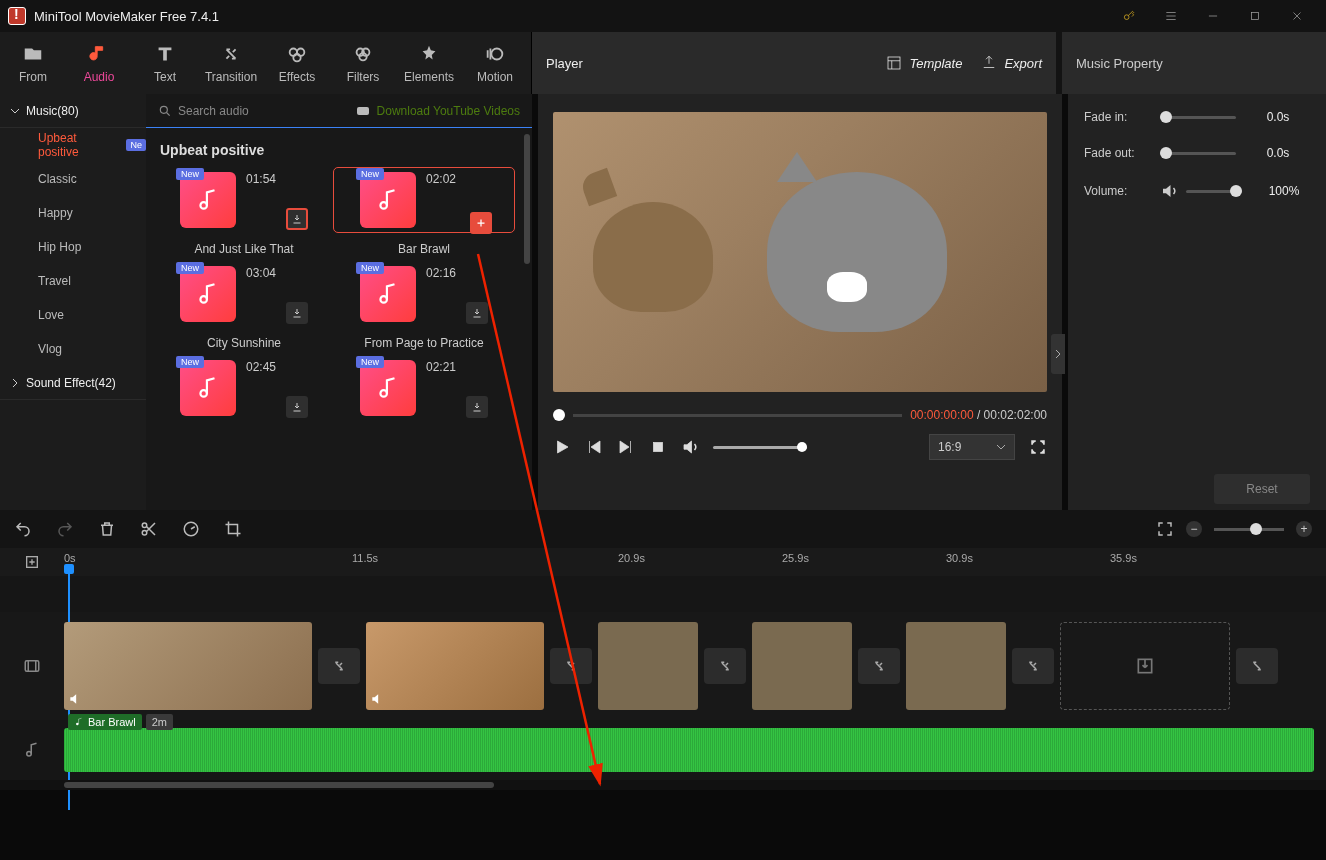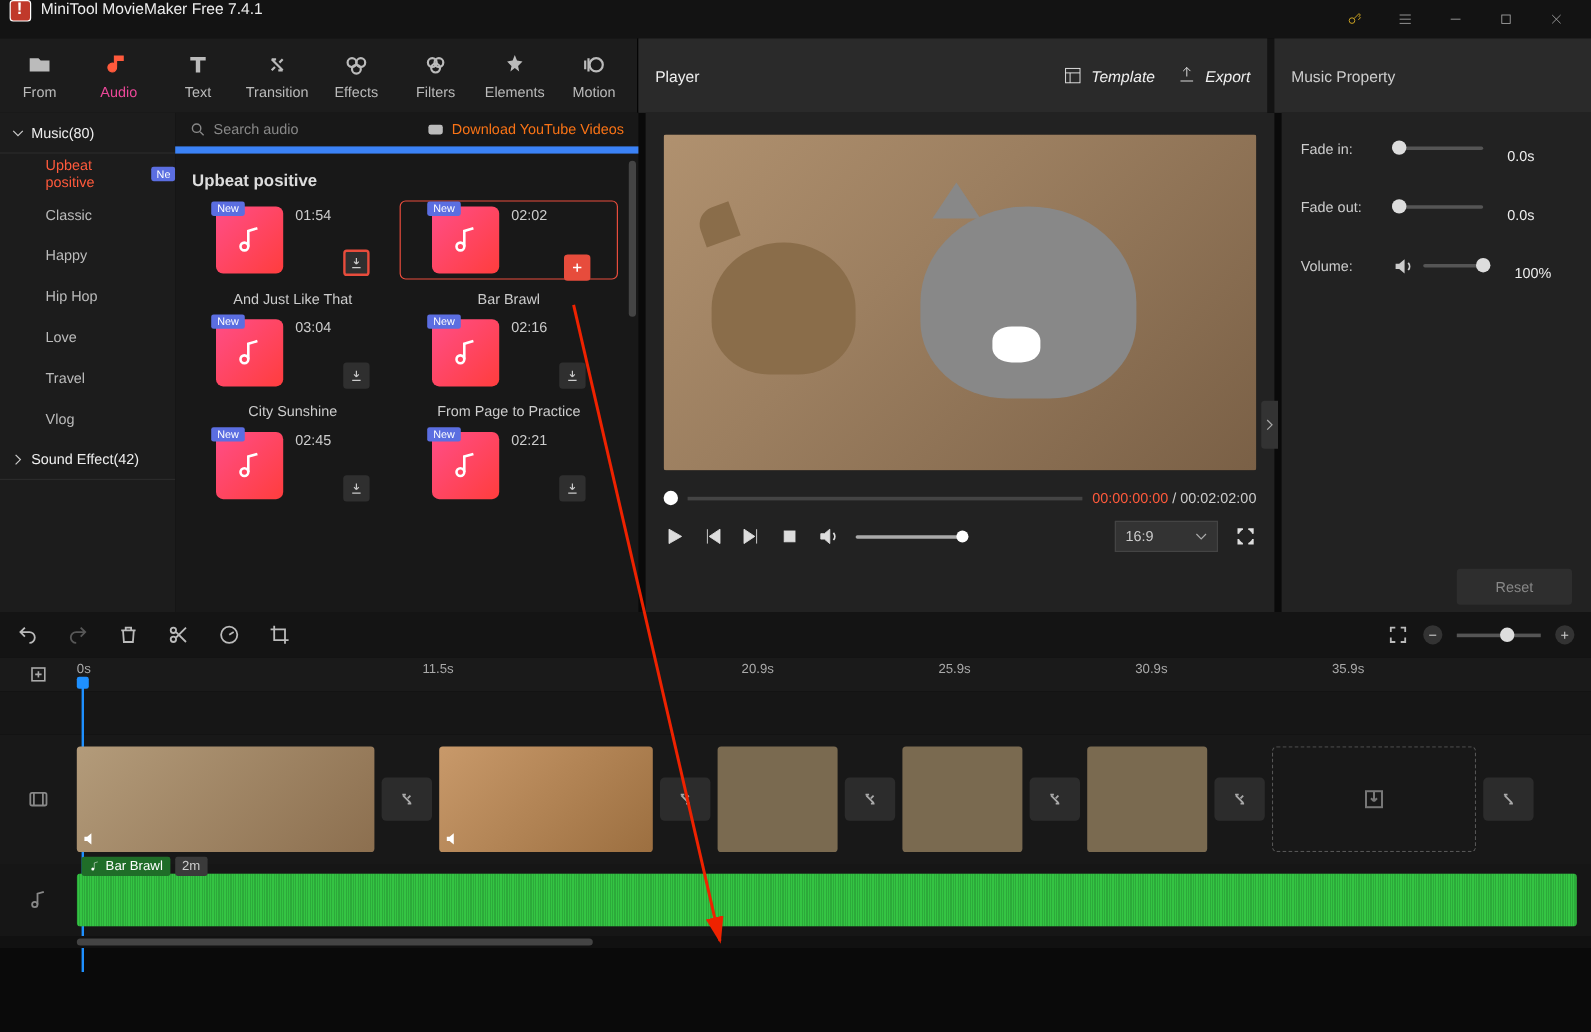--- a/index.html
+++ b/index.html
@@ -1,17 +1,17 @@
 <!DOCTYPE html>
 <html><head>
 <meta charset="utf-8">
 <style>
 * { box-sizing: border-box; margin: 0; padding: 0; font-family: "Segoe UI", Arial, sans-serif; }
 body { background: #0a0a0a; color: #ccc; width: 1326px; height: 860px; overflow: hidden; position: relative; }
-.titlebar { height: 32px; background: #131313; display: flex; align-items: flex-start; padding: 0 8px; }
+.titlebar { height: 32px; background: #131313; display: flex; align-items: center; padding: 12px 8px; }
 .titlebar .logo { width: 18px; height: 18px; background: #c0392b; border-radius: 3px; border:1px solid #fff; margin-right: 8px; position:relative; }
 .titlebar .logo::after{content:"!"; color:#fff; font-weight:bold; position:absolute; left:5px; top:-2px; font-size:14px;}
 .titlebar .title { flex: 1; font-size: 13px; color: #eee; }
 .titlebar .wbtn { width: 42px; height: 32px; display: flex; align-items: center; justify-content: center; cursor: pointer; }
 .titlebar .wbtn svg { width: 14px; height: 14px; stroke: #aaa; fill: none; stroke-width: 1.2; }
 .titlebar .key svg { stroke: #e8b923; }
 
 .topbar { height: 62px; background: #131313; display: flex; }
 .tab-row { display: flex; height: 62px; background: #1c1c1c; width: 532px; border-right: 1px solid #000; }
 .tab { width: 66px; display: flex; flex-direction: column; align-items: center; justify-content: center; gap: 5px; color: #bbb; font-size: 12px; cursor: pointer; }
@@ -27,23 +27,23 @@
 .sidebar-col { width: 146px; background: #1c1c1c; display: flex; flex-direction: column; }
 .group-header { height: 34px; display: flex; align-items: center; padding: 0 10px; font-size: 12px; color: #eee; cursor: pointer; border-bottom: 1px solid #2a2a2a; }
 .group-header svg { width: 10px; height: 10px; margin-right: 6px; }
 .cat-item { height: 34px; display: flex; align-items: center; padding-left: 38px; font-size: 12px; color: #bbb; cursor: pointer; }
 .cat-item.active { color: #ff5a3c; }
 .badge { font-size: 9px; padding: 1px 4px; border-radius: 2px; margin-left: 6px; color: #fff; }
 .badge.hot { background: #e74c3c; }
 .badge.new { background: #5b6ee1; }
 
 .audio-browser { width: 386px; background: #181818; display: flex; flex-direction: column; position:relative; }
-.browser-bar { height: 34px; display: flex; align-items: center; padding: 0 12px; gap: 10px; border-bottom: 6px solid #3b82f6; justify-content: center; }
+.browser-bar { height: 34px; display: flex; align-items: center; padding: 0 12px; gap: 10px; border-bottom: 1px solid #3b82f6; justify-content: center; }
 .search { flex: 1; display: flex; align-items: center; gap: 6px; color: #888; font-size: 12px; }
-.dl-yt { display: flex; align-items: center; gap: 6px; color: #f97316; font-size: 12px; cursor: pointer; }
+.dl-yt { display: flex; align-items: center; gap: 6px; color: #4d7c0f; font-size: 12px; cursor: pointer; }
 .section-title { padding: 14px 14px 10px; font-size: 14px; font-weight: 600; color: #ddd; }
 .grid { display: flex; flex-wrap: wrap; gap: 0; padding: 0 8px; }
 .track { width: 180px; padding: 4px; }
 .thumb-row { display: flex; align-items: flex-start; gap: 10px; position: relative; }
 .thumb { width: 56px; height: 56px; background: linear-gradient(135deg, #ff4e88, #ff3d3d); border-radius: 6px; display: flex; align-items: center; justify-content: center; position: relative; margin-left: 22px; }
 .thumb svg { width: 26px; height: 26px; }
 .thumb .new-b { position: absolute; top: -4px; left: -4px; background: #5b6ee1; color: #fff; font-size: 9px; padding: 1px 5px; border-radius: 2px; }
 .track-dur { font-size: 12px; color: #ccc; }
 .dl-btn { position: absolute; bottom: -2px; right: 22px; width: 22px; height: 22px; background: #2f2f2f; border-radius: 3px; display: flex; align-items: center; justify-content: center; cursor: pointer; }
 .dl-btn.red-outline { border: 2px solid #e74c3c; }
@@ -72,21 +72,21 @@
 .ctrl-btn svg { width: 100%; height: 100%; fill: #ddd; stroke: #ddd; }
 .vol-line { width: 94px; height: 3px; background: #aaa; border-radius: 2px; position: relative; }
 .vol-line::after { content: ""; position: absolute; right: 0; top: -4px; width: 10px; height: 10px; background: #fff; border-radius: 50%; }
 .aspect { margin-left: auto; width: 86px; height: 26px; background: #333; border: 1px solid #444; display: flex; align-items: center; padding: 0 8px; font-size: 12px; cursor: pointer; justify-content: space-between; }
 
 .prop-panel { flex: 1; background: #222; margin-left: 6px; padding: 16px; display: flex; flex-direction: column; gap: 22px; position:relative; }
 .prop-row { display: flex; align-items: center; font-size: 12px; }
 .prop-row .label { width: 76px; color: #ccc; }
 .slider { flex: 0 0 76px; height: 3px; background: #555; border-radius: 2px; position: relative; margin-right: 20px; }
 .slider .knob { position: absolute; top: -5px; width: 12px; height: 12px; background: #ddd; border-radius: 50%; }
-.prop-row .val { width: 44px; text-align: left; color: #eee; margin-top: 13px; }
+.prop-row .val { width: 44px; text-align: center; color: #eee; }
 .vol-icon { width: 18px; height: 18px; margin-right: 8px; }
 .reset-btn { position:absolute; bottom:6px; right:16px; width:96px; height:30px; background:#2e2e2e; color:#888; display:flex; align-items:center; justify-content:center; font-size:12px; border-radius:3px; cursor:pointer;}
 
 .timeline-toolbar { height: 38px; background: #141414; display: flex; align-items: center; padding: 0 14px; gap: 24px; }
 .tl-btn { width: 18px; height: 18px; cursor: pointer; }
 .tl-btn svg { width: 100%; height: 100%; stroke: #bbb; fill: none; stroke-width: 2; }
 .tl-right { margin-left: auto; display: flex; align-items: center; gap: 12px; }
 .zoom-line { width: 70px; height: 3px; background: #555; position: relative; }
 .zoom-line .k { position: absolute; left: 36px; top: -5px; width: 12px; height: 12px; background: #ddd; border-radius: 50%; }
 .zoom-btn { width: 16px; height: 16px; background: #333; border-radius: 50%; display: flex; align-items: center; justify-content: center; font-size: 12px; cursor: pointer; }
@@ -251,22 +251,22 @@
         </svg>
         <span>Music(80)</span>
       </div>
     <div class="cat-item active">
         <span>Upbeat positive</span>
         <span class="badge new">Ne</span>
       </div>
     <div class="cat-item">Classic</div>
     <div class="cat-item">Happy</div>
     <div class="cat-item">Hip Hop</div>
+    <div class="cat-item">Travel</div>
     <div class="cat-item">Love</div>
-    <div class="cat-item">Travel</div>
     <div class="cat-item">Vlog</div>
     <div class="group-header">
         <svg viewBox="0 0 10 10">
           <path d="M3 1l4 4-4 4" stroke="#ccc" fill="none"></path>
         </svg>
         <span>Sound Effect(42)</span>
       </div>
   </div>
 
   <div class="audio-browser">

